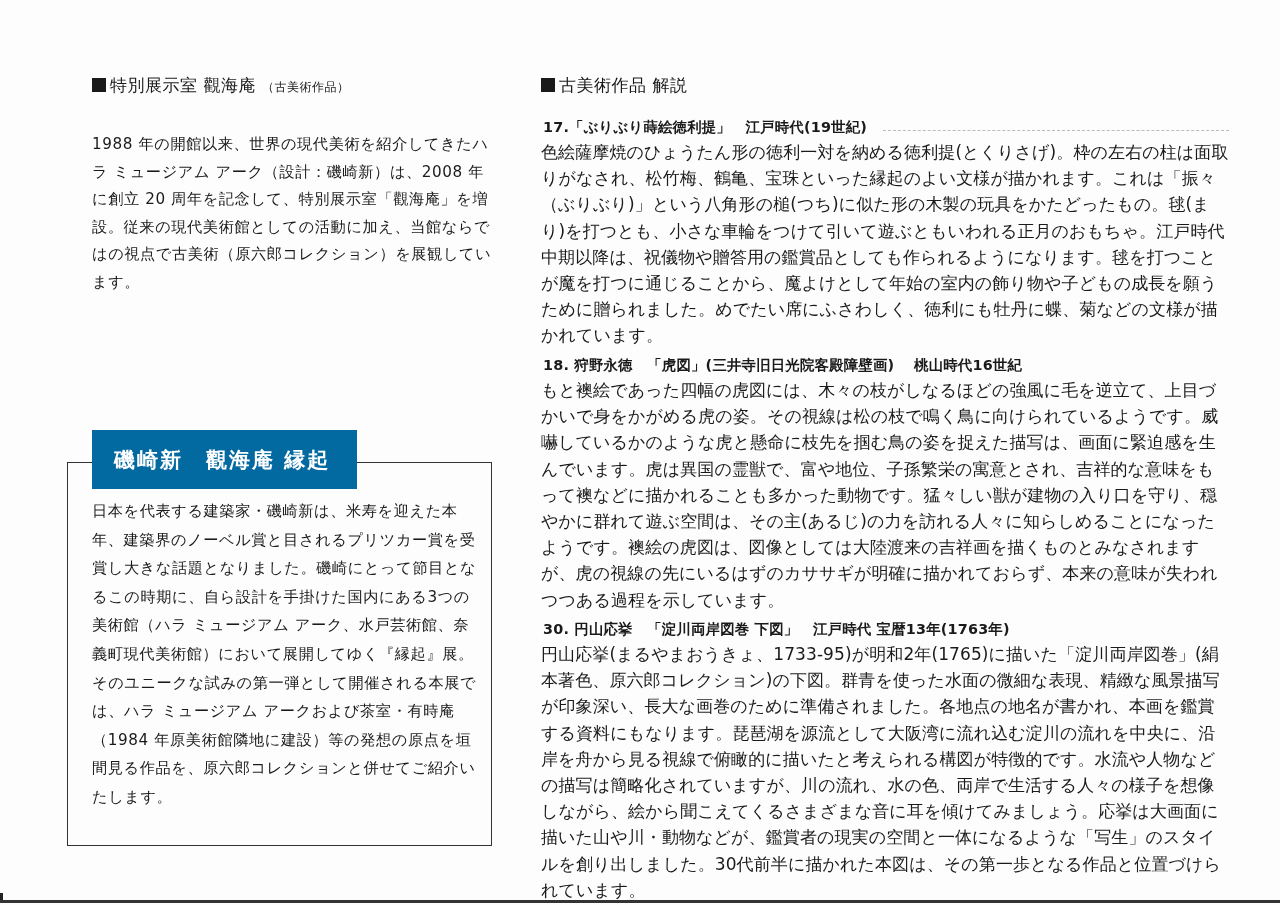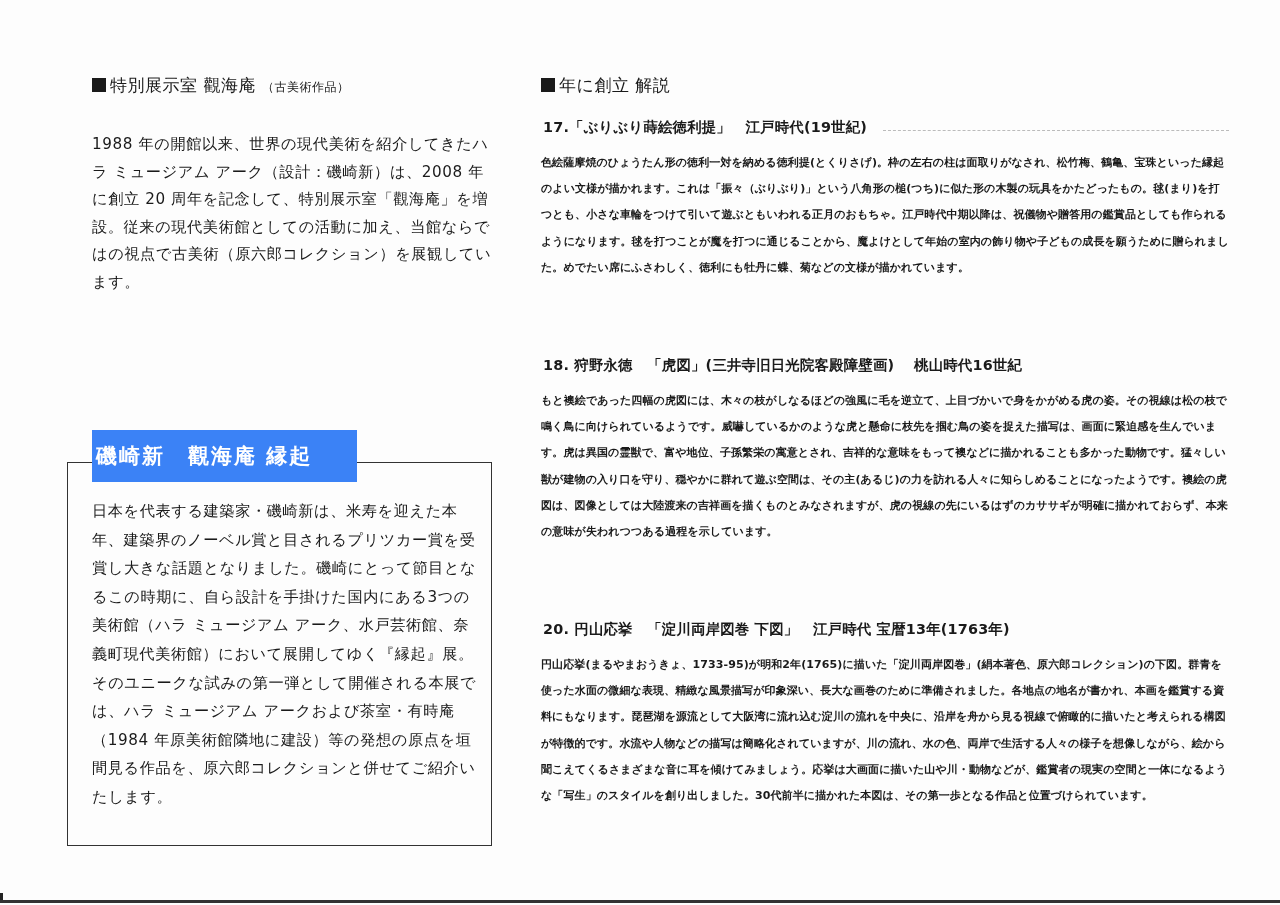--- a/index.html
+++ b/index.html
@@ -20,44 +20,44 @@
   .sec-heading .sq { display: inline-block; width: 14px; height: 14px; background: #1a1a1a; margin-right: 4px; vertical-align: -1px; }
   .sec-heading .reading { font-size: 12px; margin-left: 6px; }
   .intro { margin-top: 34px; font-size: 15.2px; line-height: 27.5px; letter-spacing: 0.6px; }
   .intro p { margin: 0; }
 
   .engi-box {
     position: absolute; left: 67px; top: 462px; width: 425px; height: 384px;
     border: 1.5px solid #333; box-sizing: border-box;
   }
   .engi-title {
-    position: absolute; left: 92px; top: 430px; height: 52px; width: 265px;
-    background: #3b82f6; color: #fff; font-weight: bold; font-size: 21px;
-    display: flex; align-items: center; padding-left: 4px; box-sizing: border-box;
+    position: absolute; left: 92px; top: 430px; height: 59px; width: 265px;
+    background: #0369a1; color: #fff; font-weight: bold; font-size: 21px;
+    display: flex; align-items: center; padding-left: 22px; box-sizing: border-box;
     letter-spacing: 2px; white-space: pre;
   }
   .engi-body {
     position: absolute; left: 92px; top: 497px; width: 392px;
     font-size: 15.2px; line-height: 28.6px; letter-spacing: 0.6px;
   }
   .engi-body p { margin: 0; }
 
   
   .right-col { position: absolute; left: 541px; top: 74px; width: 690px; }
   .works-item { position: absolute; left: 0; width: 690px; }
   .work-title {
     font-weight: bold; font-size: 14.4px; letter-spacing: 0.2px; white-space: pre; margin: 2px;
     position: relative;
   }
   .work-title.rule::after {
     content: ""; position: absolute; left: 340px; right: 0; top: 12px;
     border-bottom: 1px dashed #bbb;
   }
   .work-body {
-    margin: 13px 0 0 0; font-size: 11px; line-height: 26.2px; letter-spacing: 0.1px; font-weight: bold;
+    margin: 2px 0 0 0; font-size: 17px; line-height: 26.2px; letter-spacing: 0.1px;
   }
 </style>
 </head>
 <body>
 
 <div class="page">
 
   <div class="left-col">
     <h2 class="sec-heading">
       <span class="sq"></span><span>特別展示室 觀海庵</span><span class="reading">（古美術作品）</span>
@@ -68,34 +68,34 @@
   </div>
 
   <div class="engi-box"></div>
   <div class="engi-title">磯崎新　觀海庵 縁起</div>
   <div class="engi-body">
     <p>日本を代表する建築家・磯崎新は、米寿を迎えた本年、建築界のノーベル賞と目されるプリツカー賞を受賞し大きな話題となりました。磯崎にとって節目となるこの時期に、自ら設計を手掛けた国内にある3つの美術館（ハラ ミュージアム アーク、水戸芸術館、奈義町現代美術館）において展開してゆく『縁起』展。そのユニークな試みの第一弾として開催される本展では、ハラ ミュージアム アークおよび茶室・有時庵（1984 年原美術館隣地に建設）等の発想の原点を垣間見る作品を、原六郎コレクションと併せてご紹介いたします。</p>
   </div>
 
   <div class="right-col">
     <h2 class="sec-heading">
-      <span class="sq"></span><span>年に創立 解説</span>
+      <span class="sq"></span><span>古美術作品 解説</span>
     </h2>
 
     <div class="works-item" style="top:42px;">
       <h3 class="work-title rule">17.「ぶりぶり蒔絵徳利提」　江戸時代(19世紀)</h3>
       <p class="work-body">色絵薩摩焼のひょうたん形の徳利一対を納める徳利提(とくりさげ)。枠の左右の柱は面取りがなされ、松竹梅、鶴亀、宝珠といった縁起のよい文様が描かれます。これは「振々（ぶりぶり)」という八角形の槌(つち)に似た形の木製の玩具をかたどったもの。毬(まり)を打つとも、小さな車輪をつけて引いて遊ぶともいわれる正月のおもちゃ。江戸時代中期以降は、祝儀物や贈答用の鑑賞品としても作られるようになります。毬を打つことが魔を打つに通じることから、魔よけとして年始の室内の飾り物や子どもの成長を願うために贈られました。めでたい席にふさわしく、徳利にも牡丹に蝶、菊などの文様が描かれています。</p>
     </div>
 
     <div class="works-item" style="top:280px;">
       <h3 class="work-title">18. 狩野永徳　「虎図」(三井寺旧日光院客殿障壁画)　 桃山時代16世紀</h3>
       <p class="work-body">もと襖絵であった四幅の虎図には、木々の枝がしなるほどの強風に毛を逆立て、上目づかいで身をかがめる虎の姿。その視線は松の枝で鳴く鳥に向けられているようです。威嚇しているかのような虎と懸命に枝先を掴む鳥の姿を捉えた描写は、画面に緊迫感を生んでいます。虎は異国の霊獣で、富や地位、子孫繁栄の寓意とされ、吉祥的な意味をもって襖などに描かれることも多かった動物です。猛々しい獣が建物の入り口を守り、穏やかに群れて遊ぶ空間は、その主(あるじ)の力を訪れる人々に知らしめることになったようです。襖絵の虎図は、図像としては大陸渡来の吉祥画を描くものとみなされますが、虎の視線の先にいるはずのカササギが明確に描かれておらず、本来の意味が失われつつある過程を示しています。</p>
     </div>
 
     <div class="works-item" style="top:544px;">
-      <h3 class="work-title">20. 円山応挙　「淀川両岸図巻 下図」　江戸時代 宝暦13年(1763年)</h3>
+      <h3 class="work-title">30. 円山応挙　「淀川両岸図巻 下図」　江戸時代 宝暦13年(1763年)</h3>
       <p class="work-body">円山応挙(まるやまおうきょ、1733-95)が明和2年(1765)に描いた「淀川両岸図巻」(絹本著色、原六郎コレクション)の下図。群青を使った水面の微細な表現、精緻な風景描写が印象深い、長大な画巻のために準備されました。各地点の地名が書かれ、本画を鑑賞する資料にもなります。琵琶湖を源流として大阪湾に流れ込む淀川の流れを中央に、沿岸を舟から見る視線で俯瞰的に描いたと考えられる構図が特徴的です。水流や人物などの描写は簡略化されていますが、川の流れ、水の色、両岸で生活する人々の様子を想像しながら、絵から聞こえてくるさまざまな音に耳を傾けてみましょう。応挙は大画面に描いた山や川・動物などが、鑑賞者の現実の空間と一体になるような「写生」のスタイルを創り出しました。30代前半に描かれた本図は、その第一歩となる作品と位置づけられています。</p>
     </div>
   </div>
 
   <div class="bottom-tick"></div>
   <div class="bottom-rule"></div>
 </div>
 
 </body></html>

